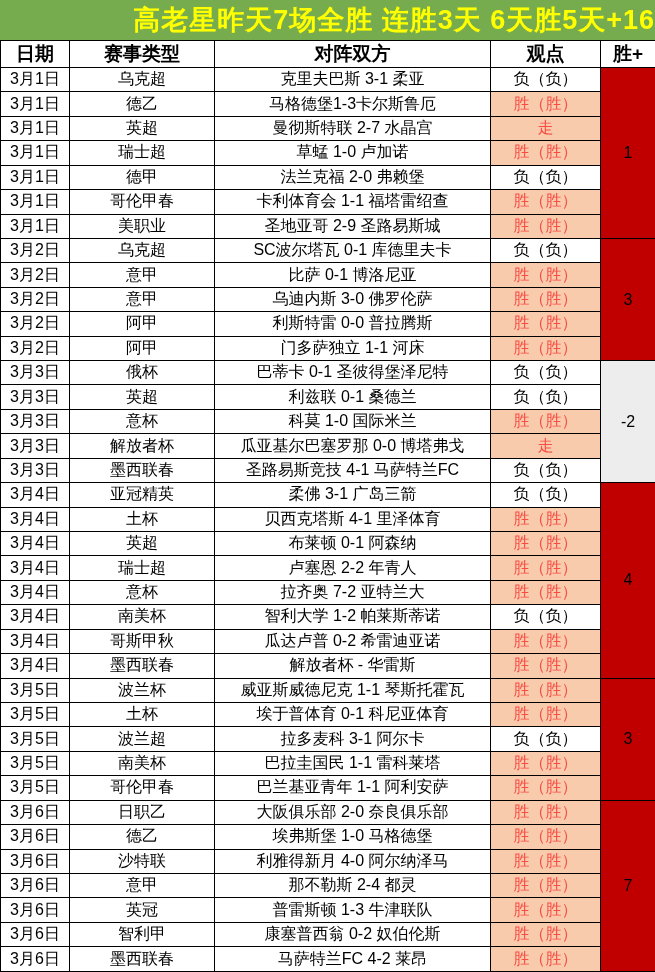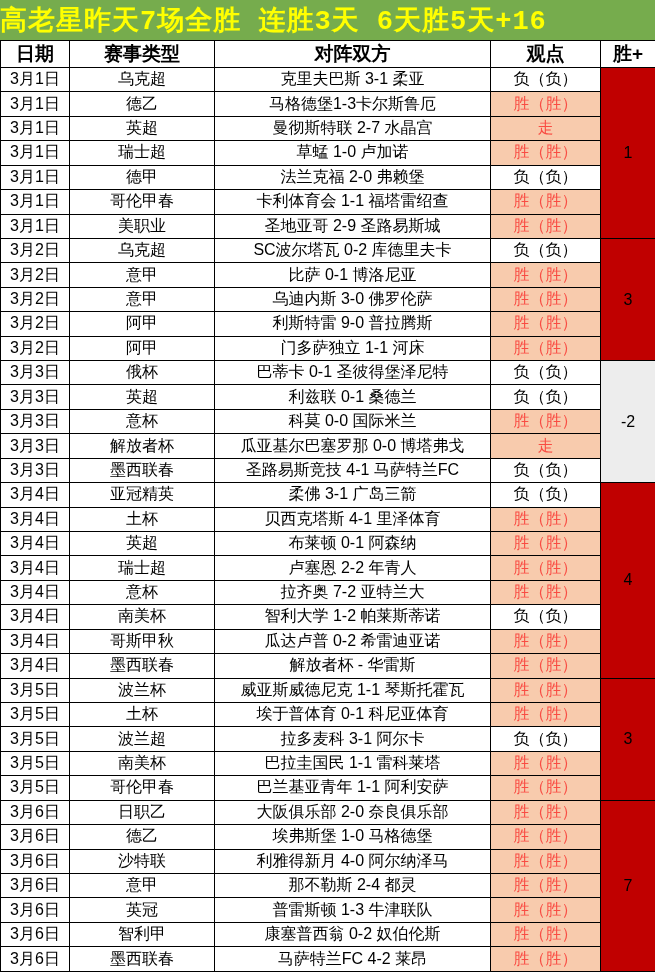--- a/index.html
+++ b/index.html
@@ -6,21 +6,21 @@
     --green:#76AC4D; --yellow:#FFFF00; --peach:#F8CBAD;
     --red-text:#F94C43; --dark-red:#C00000; --gray:#EDEDED;
     --border:#000000;
   }
   *{box-sizing:border-box;}
   html,body{margin:0;padding:0;}
   body{width:655px;background:#fff;font-family:"Liberation Sans","DejaVu Sans",sans-serif;}
   .page{width:655px;height:972px;background:#fff;overflow:hidden;}
   .title-bar{
     width:655px;height:40px;background:var(--green);
-    display:flex;align-items:center;justify-content:flex-start;font-family:Liberation Mono, monospace;
+    display:flex;align-items:center;justify-content:flex-end;
   }
   .title-bar span{
     color:var(--yellow);font-size:27px;font-weight:bold;letter-spacing:1px;white-space:nowrap;
   }
   table.grid{
     width:655px;height:932px;border-collapse:collapse;table-layout:fixed;
   }
   .grid th,.grid td{
     border:1px solid var(--border);text-align:center;vertical-align:middle;
     padding:0;overflow:hidden;white-space:nowrap;color:#000;background:#fff;
@@ -99,40 +99,40 @@
         </tr>
         <tr>
           <td class="date-cell">3月1日</td>
           <td class="league-cell">美职业</td>
           <td class="match-cell">圣地亚哥 2-9 圣路易斯城</td>
           <td class="view-cell win">胜（胜）</td>
         </tr>
         <tr>
           <td class="date-cell">3月2日</td>
           <td class="league-cell">乌克超</td>
-          <td class="match-cell">SC波尔塔瓦 0-2 库德里夫卡</td>
+          <td class="match-cell">SC波尔塔瓦 0-1 库德里夫卡</td>
           <td class="view-cell">负（负）</td>
           <td class="net-cell red" rowspan="5">3</td>
         </tr>
         <tr>
           <td class="date-cell">3月2日</td>
           <td class="league-cell">意甲</td>
           <td class="match-cell">比萨 0-1 博洛尼亚</td>
           <td class="view-cell win">胜（胜）</td>
         </tr>
         <tr>
           <td class="date-cell">3月2日</td>
           <td class="league-cell">意甲</td>
           <td class="match-cell">乌迪内斯 3-0 佛罗伦萨</td>
           <td class="view-cell win">胜（胜）</td>
         </tr>
         <tr>
           <td class="date-cell">3月2日</td>
           <td class="league-cell">阿甲</td>
-          <td class="match-cell">利斯特雷 9-0 普拉腾斯</td>
+          <td class="match-cell">利斯特雷 0-0 普拉腾斯</td>
           <td class="view-cell win">胜（胜）</td>
         </tr>
         <tr>
           <td class="date-cell">3月2日</td>
           <td class="league-cell">阿甲</td>
           <td class="match-cell">门多萨独立 1-1 河床</td>
           <td class="view-cell win">胜（胜）</td>
         </tr>
         <tr>
           <td class="date-cell">3月3日</td>
@@ -143,21 +143,21 @@
         </tr>
         <tr>
           <td class="date-cell">3月3日</td>
           <td class="league-cell">英超</td>
           <td class="match-cell">利兹联 0-1 桑德兰</td>
           <td class="view-cell">负（负）</td>
         </tr>
         <tr>
           <td class="date-cell">3月3日</td>
           <td class="league-cell">意杯</td>
-          <td class="match-cell">科莫 0-0 国际米兰</td>
+          <td class="match-cell">科莫 1-0 国际米兰</td>
           <td class="view-cell win">胜（胜）</td>
         </tr>
         <tr>
           <td class="date-cell">3月3日</td>
           <td class="league-cell">解放者杯</td>
           <td class="match-cell">瓜亚基尔巴塞罗那 0-0 博塔弗戈</td>
           <td class="view-cell win">走</td>
         </tr>
         <tr>
           <td class="date-cell">3月3日</td>

